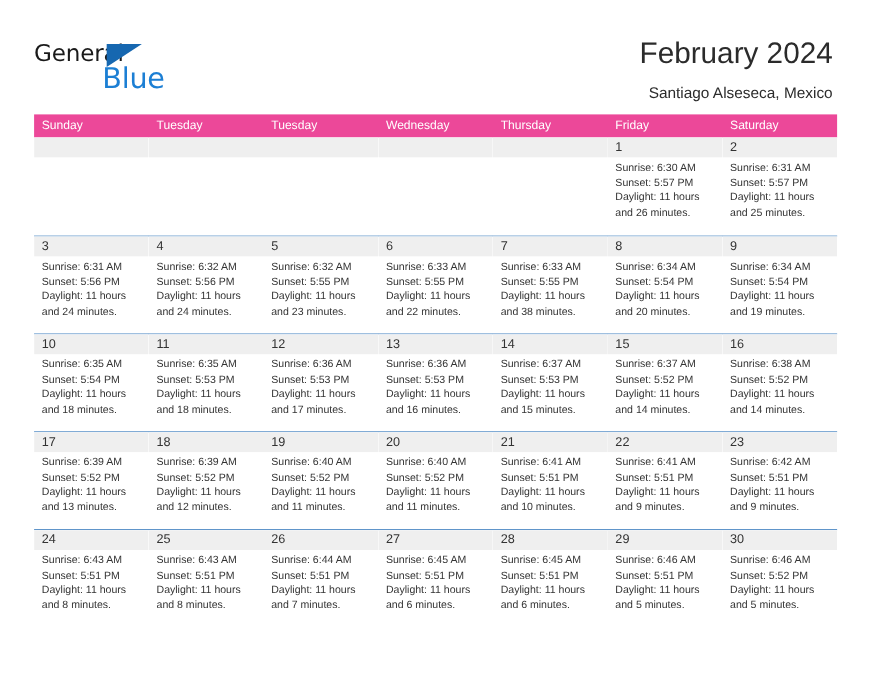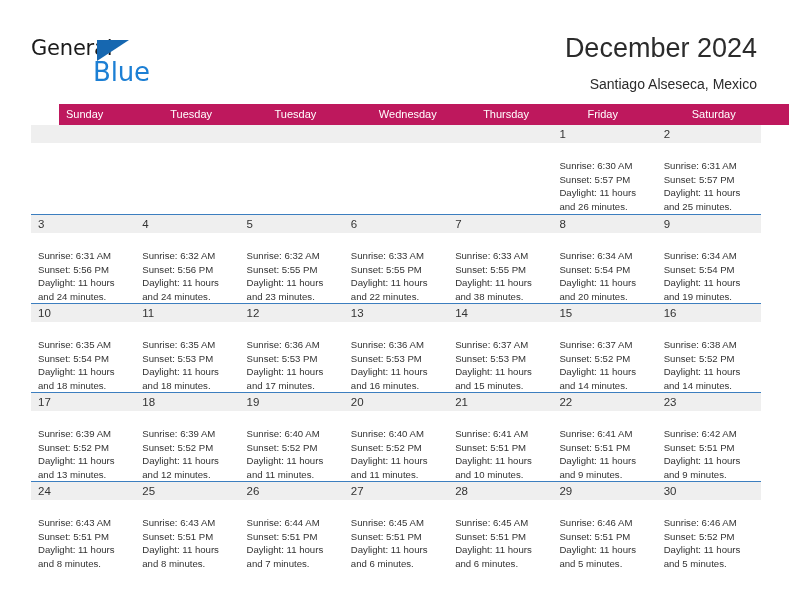--- a/index.html
+++ b/index.html
@@ -87,23 +87,22 @@
   
   .cal {
     position: absolute;
     left: 31px;
     top: 104px;
     width: 730px;
   }
   .weekheader {
     display: flex;
     width: 100%;
-    background: #be185d;
+    background: #ec4899;
     height: 21px;
-    margin-left: 28px;
   }
   .weekheader .wh {
     flex: 1 1 0;
     color: #ffffff;
     font-size: 11px;
     line-height: 21px;
     padding-left: 7px;
     box-sizing: border-box;
     white-space: nowrap;
     overflow: hidden;
@@ -135,21 +134,21 @@
     background: #efefef;
   }
   .cell .num {
     font-size: 11.5px;
     color: #333333;
     line-height: 18px;
     padding-left: 7px;
     display: block;
   }
   .cell .info {
-    padding: 16px 6px 0 7px;
+    padding: 3px 6px 0 7px;
     font-size: 9.6px;
     line-height: 13.6px;
     color: #333333;
   }
   .cell .info div {
     white-space: normal;
   }
 </style>
 </head>
 <body>
@@ -157,21 +156,21 @@
 <div class="page">
 
   <div class="top">
 
     <div class="logo">
       <span class="logo-general">General</span>
       <span class="logo-tri"></span>
       <span class="logo-blue">Blue</span>
     </div>
 
-    <div class="title">December 2024</div>
+    <div class="title">February 2024</div>
     <div class="subtitle">Santiago Alseseca, Mexico</div>
   </div>
 
   <div class="cal">
     <div class="weekheader">
       <div class="wh">Sunday</div>
       <div class="wh">Tuesday</div>
       <div class="wh">Tuesday</div>
       <div class="wh">Wednesday</div>
       <div class="wh">Thursday</div>

